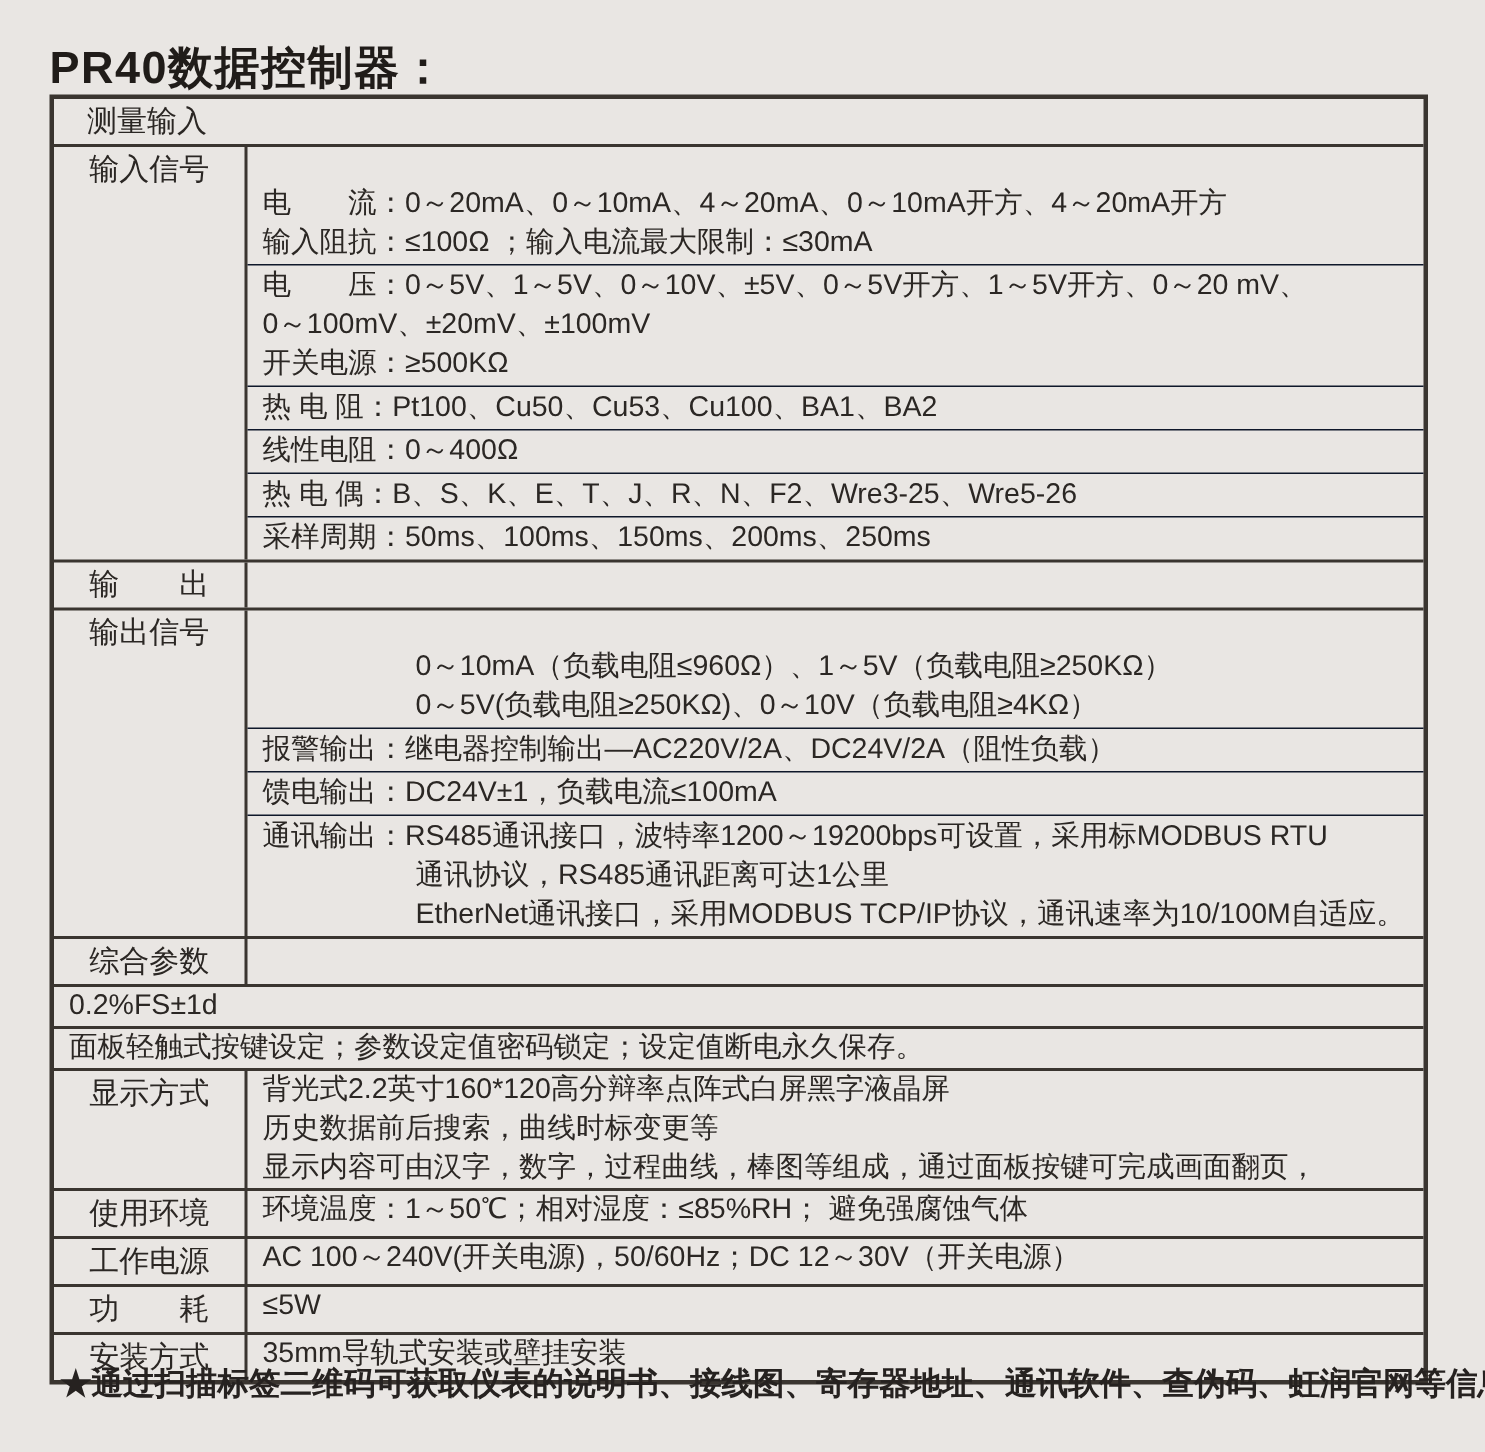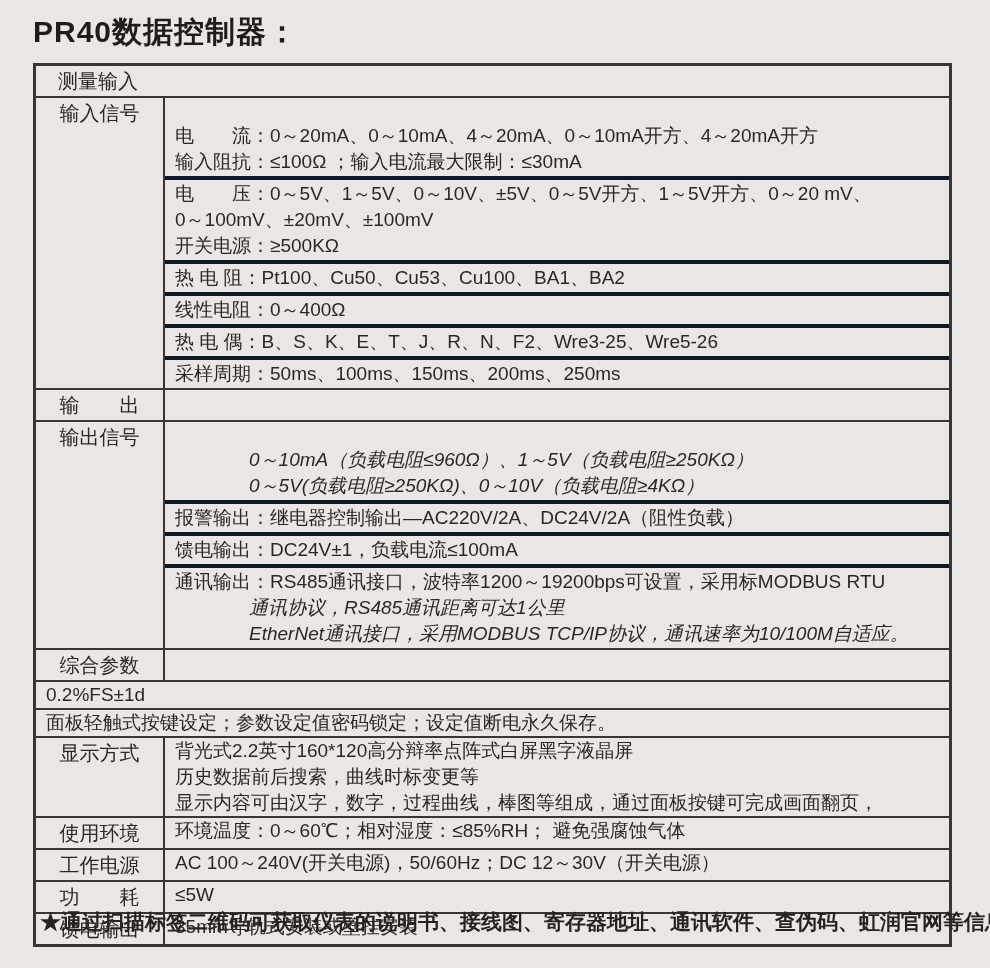--- a/index.html
+++ b/index.html
@@ -5,21 +5,21 @@
   html,body{margin:0;padding:0;}
   body{
     width:990px;height:968px;
     background:#e9e6e3;
     font-family:"Liberation Sans",sans-serif;
     color:#2b2724;
     position:relative;
     overflow:hidden;
   }
   .page-title{
-    position:absolute;left:33px;top:12px;
+    position:absolute;left:33px;top:25px;
     font-size:30px;font-weight:600;
     color:#201c19;letter-spacing:1px;
     white-space:nowrap;
   }
   .spec-table{
     position:absolute;left:33px;top:63px;width:919px;
     border:3px solid #3a3530;
     box-sizing:border-box;
     background:#e9e6e3;
   }
@@ -32,27 +32,27 @@
   .label-cell{
     flex:0 0 129px;width:129px;
     border-right:2px solid #3a3530;
     box-sizing:border-box;
     text-align:center;
     padding:2px 0;
     font-size:20px;line-height:26px;
     white-space:nowrap;
   }
   .content-cell{flex:1;min-width:0;}
-  .subrow{border-top:4px solid #0f172a;padding:1px 0;}
+  .subrow{border-top:1px solid #0f172a;padding:1px 0;}
   .subrow:first-child{border-top:none;margin-top:24px;}
   .line{
     font-size:19px;line-height:26px;
     padding-left:10px;white-space:nowrap;
   }
-  .line.indent{padding-left:84px;font-style:italic;}
+  .line.indent{padding-left:112px;}
   .footer-note{
     position:absolute;left:40px;top:908px;
     font-size:21px;font-weight:700;
     color:#262220;white-space:nowrap;
   }
 </style>
 </head>
 <body>
 
 <div class="page-title">PR40数据控制器：</div>
@@ -142,40 +142,40 @@
     <div class="content-cell">
       <div class="line">背光式2.2英寸160*120高分辩率点阵式白屏黑字液晶屏</div>
       <div class="line">历史数据前后搜索，曲线时标变更等</div>
       <div class="line">显示内容可由汉字，数字，过程曲线，棒图等组成，通过面板按键可完成画面翻页，</div>
     </div>
   </div>
 
   <div class="row">
     <div class="label-cell">使用环境</div>
     <div class="content-cell">
-      <div class="line">环境温度：0～60℃；相对湿度：≤85%RH；  避免强腐蚀气体</div>
+      <div class="line">环境温度：1～50℃；相对湿度：≤85%RH；  避免强腐蚀气体</div>
     </div>
   </div>
 
   <div class="row">
     <div class="label-cell">工作电源</div>
     <div class="content-cell">
       <div class="line">AC 100～240V(开关电源)，50/60Hz；DC 12～30V（开关电源）</div>
     </div>
   </div>
 
   <div class="row">
     <div class="label-cell">功　　耗</div>
     <div class="content-cell">
       <div class="line">≤5W</div>
     </div>
   </div>
 
   <div class="row">
-    <div class="label-cell">馈电输出</div>
+    <div class="label-cell">安装方式</div>
     <div class="content-cell">
       <div class="line">35mm导轨式安装或壁挂安装</div>
     </div>
   </div>
 
 </div>
 
 <div class="footer-note">★通过扫描标签二维码可获取仪表的说明书、接线图、寄存器地址、通讯软件、查伪码、虹润官网等信息。</div>
 
 </body></html>

